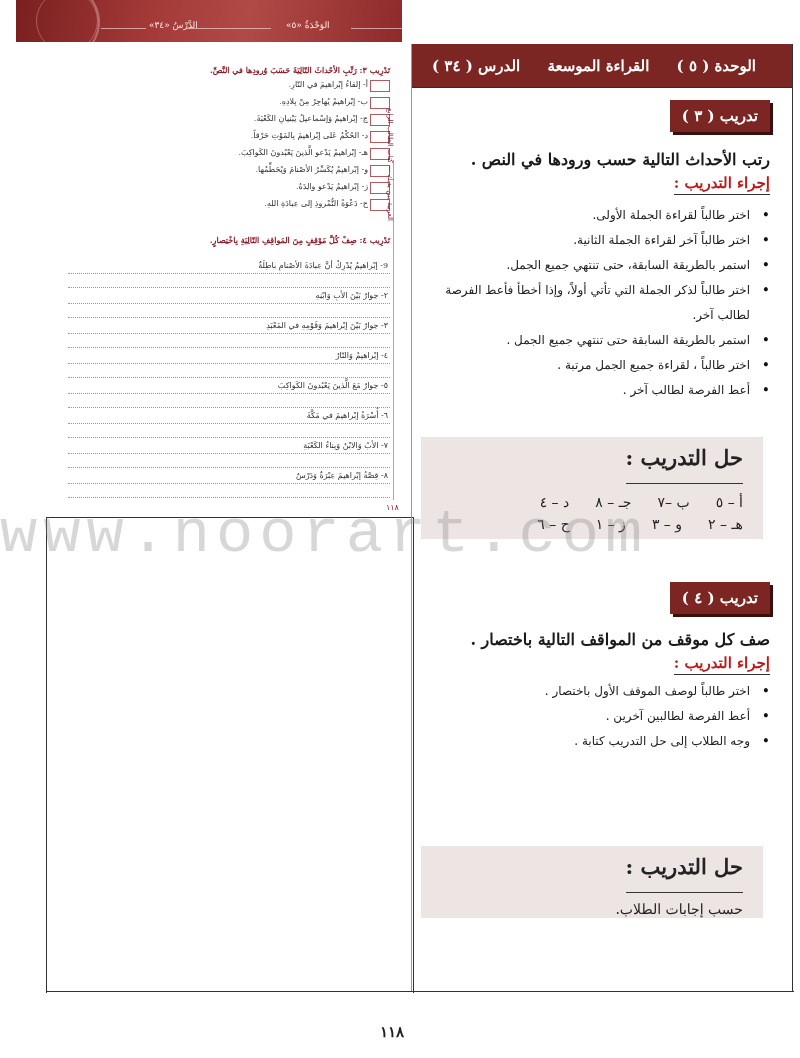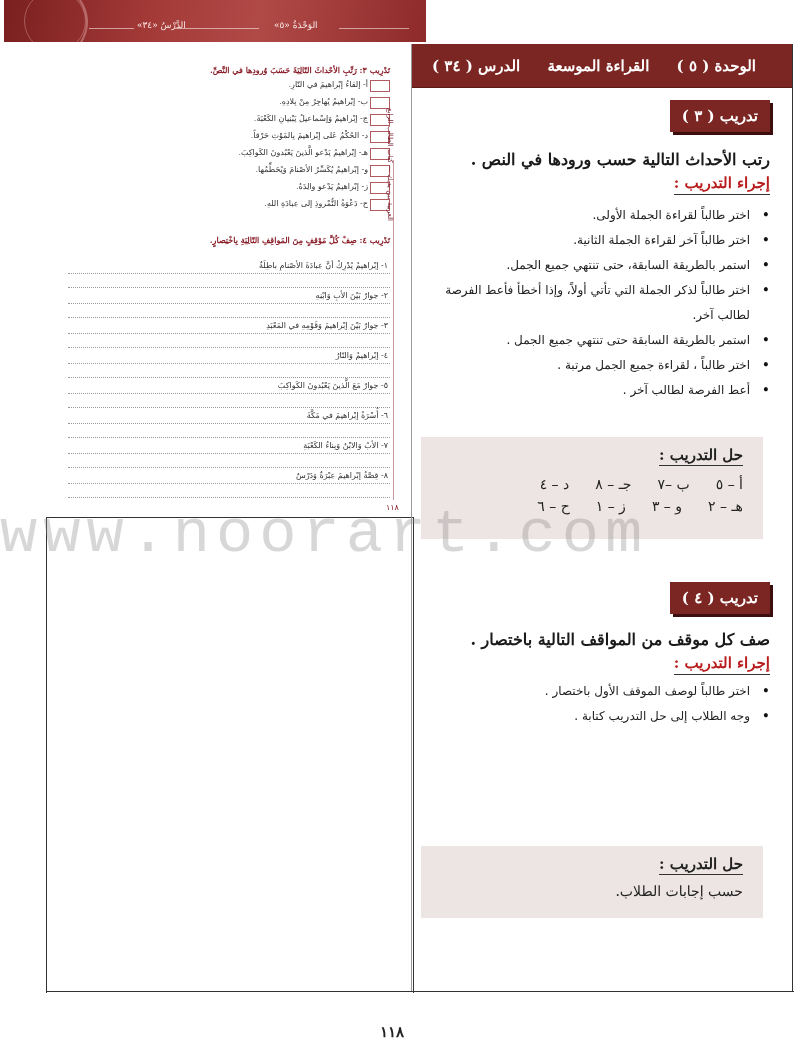--- a/index.html
+++ b/index.html
@@ -1,20 +1,20 @@
 <!DOCTYPE html>
 <html><head>
 <meta charset="utf-8">
 <style>
   html, body { margin:0; padding:0; }
   body { width:800px; height:1058px; position:relative; background:#ffffff; overflow:hidden; font-family:"DejaVu Serif", serif; color:#222; }
   .abs { position:absolute; }
 
   
-  .thumb-banner { left:4px; top:0; width:386px; height:42px; background:linear-gradient(100deg,#7a1f1f 0%,#a33a38 35%,#b04a47 60%,#8e2b2a 100%); overflow:hidden;padding-left:36px; }
+  .thumb-banner { left:16px; top:0; width:386px; height:42px; background:linear-gradient(100deg,#7a1f1f 0%,#a33a38 35%,#b04a47 60%,#8e2b2a 100%); overflow:hidden; }
   .thumb-banner .swirl { position:absolute; left:-10px; top:-20px; width:90px; height:80px; border:2px solid rgba(255,220,220,0.35); border-radius:50%; }
   .thumb-banner .swirl2 { position:absolute; left:20px; top:-10px; width:60px; height:60px; border:1px solid rgba(255,220,220,0.3); border-radius:50%; }
   .thumb-banner .line { position:absolute; top:28px; height:1px; background:rgba(255,230,230,0.6); }
   .thumb-banner .lbl { position:absolute; top:20px; font-size:9px; color:#fbe8e6; direction:rtl; white-space:nowrap; }
 
   .thumb { left:60px; top:55px; width:350px; height:460px; direction:rtl; }
   .t-title { font-size:8px; color:#8a1f2a; font-weight:bold; position:absolute; right:20px; }
   .t-item { position:absolute; right:42px; font-size:8px; color:#333; display:flex; align-items:center; gap:4px; white-space:nowrap; }
   .t-box { position:absolute; right:20px; width:18px; height:10px; border:1px solid #b25a5f; }
   .t-dots { position:absolute; left:8px; right:20px; border-bottom:1px dotted #999; height:0; }
@@ -34,21 +34,21 @@
 
   .badge { height:32px; background:#7b2623; color:#fff; font-weight:bold; font-size:15px; direction:rtl; display:flex; align-items:center; padding:0 12px; box-shadow:3px 3px 0 #3c0f0e; }
 
   .section { direction:rtl; }
   .q-title { font-size:16px; font-weight:bold; color:#1a1a1a; }
   .proc-title { font-size:15px; font-weight:bold; color:#b91c1c; border-bottom:1.5px solid #333; display:inline-block; padding-bottom:2px; }
   ul.steps { list-style:none; margin:0; padding:0; }
   ul.steps li { font-size:12px; line-height:25px; position:relative; padding-right:20px; color:#222; }
   ul.steps li::before { content:"•"; position:absolute; right:0; top:0; font-size:14px; color:#111; }
   .sol-box { background:#ede5e3; direction:rtl; box-sizing:border-box; }
-  .sol-title { font-size:15px; font-weight:bold; border-bottom:1.5px solid #333; display:inline-block; padding-bottom:1px; }
+  .sol-title { font-size:21px; font-weight:bold; border-bottom:1.5px solid #333; display:inline-block; padding-bottom:13px; }
   .ans-row { font-size:14px; display:flex; direction:rtl; gap:26px; margin-top:6px; letter-spacing:2px; }
 
   .watermark { left:0; top:505px; width:800px; height:60px; font-family:"Liberation Mono", monospace; font-size:62px; color:rgba(140,140,140,0.35); letter-spacing:6px; white-space:nowrap; line-height:60px; }
   .page-number { left:380px; top:1023px; font-size:15px; font-weight:bold; color:#222; direction:rtl; }
 </style>
 </head>
 <body>
 
 <div class="abs thumb-banner">
   <div class="swirl"></div>
@@ -76,21 +76,21 @@
   <div class="t-box" style="top:110px;"></div>
   <div class="t-item" style="top:110px;">و- إبْراهيمُ يُكَسِّرُ الأصْنامَ وَيُحَطِّمُها.</div>
   <div class="t-box" style="top:127px;"></div>
   <div class="t-item" style="top:127px;">ز- إبْراهيمُ يَدْعو والِدَهُ.</div>
   <div class="t-box" style="top:144px;"></div>
   <div class="t-item" style="top:144px;">ح- دَعْوَةُ النُّمْروذِ إلى عِبادَةِ اللهِ.</div>
 
   <div class="t-title" style="top:180px;">تَدْرِيب ٤: صِفْ كُلَّ مَوْقِفٍ مِنَ المَواقِفِ التّالِيَةِ بِاخْتِصارٍ.</div>
 
   <div class="t-dots" style="top:218px;"></div>
-  <div class="t-line-txt" style="top:206px;">١- إبْراهيمُ يُدْرِكُ أنَّ عِبادَةَ الأصْنامِ باطِلَةٌ</div>
+  <div class="t-line-txt" style="top:206px;">9- إبْراهيمُ يُدْرِكُ أنَّ عِبادَةَ الأصْنامِ باطِلَةٌ</div>
   <div class="t-dots" style="top:232px;"></div>
   <div class="t-dots" style="top:248px;"></div>
   <div class="t-line-txt" style="top:236px;">٢- حِوارٌ بَيْنَ الأبِ وَابْنِهِ</div>
   <div class="t-dots" style="top:262px;"></div>
   <div class="t-dots" style="top:278px;"></div>
   <div class="t-line-txt" style="top:266px;">٣- حِوارٌ بَيْنَ إبْراهيمَ وَقَوْمِهِ في المَعْبَدِ</div>
   <div class="t-dots" style="top:292px;"></div>
   <div class="t-dots" style="top:308px;"></div>
   <div class="t-line-txt" style="top:296px;">٤- إبْراهيمُ وَالنّارُ</div>
   <div class="t-dots" style="top:322px;"></div>
@@ -156,20 +156,21 @@
 
 <div class="abs watermark">www.noorart.com</div>
 
 <div class="abs badge" style="right:30px;top:582px;">تدريب ( ٤ )</div>
 
 <div class="abs section" style="right:30px;top:630px;width:345px;">
   <div class="q-title">صف كل موقف من المواقف التالية باختصار .</div>
   <div style="margin-top:4px;"><span class="proc-title">إجراء التدريب :</span></div>
   <ul class="steps" style="margin-top:4px;">
     <li>اختر طالباً لوصف الموقف الأول باختصار .</li>
+    <li>أعط الفرصة لطالبين آخرين .</li>
     <li>وجه الطلاب إلى حل التدريب كتابة .</li>
   </ul>
 </div>
 
 <div class="abs sol-box" style="left:421px;top:846px;width:342px;height:72px;padding:8px 20px 0 10px;">
   <span class="sol-title">حل التدريب :</span>
   <div style="font-size:14px;margin-top:8px;">حسب إجابات الطلاب.</div>
 </div>
 
 <div class="abs page-number">١١٨</div>

